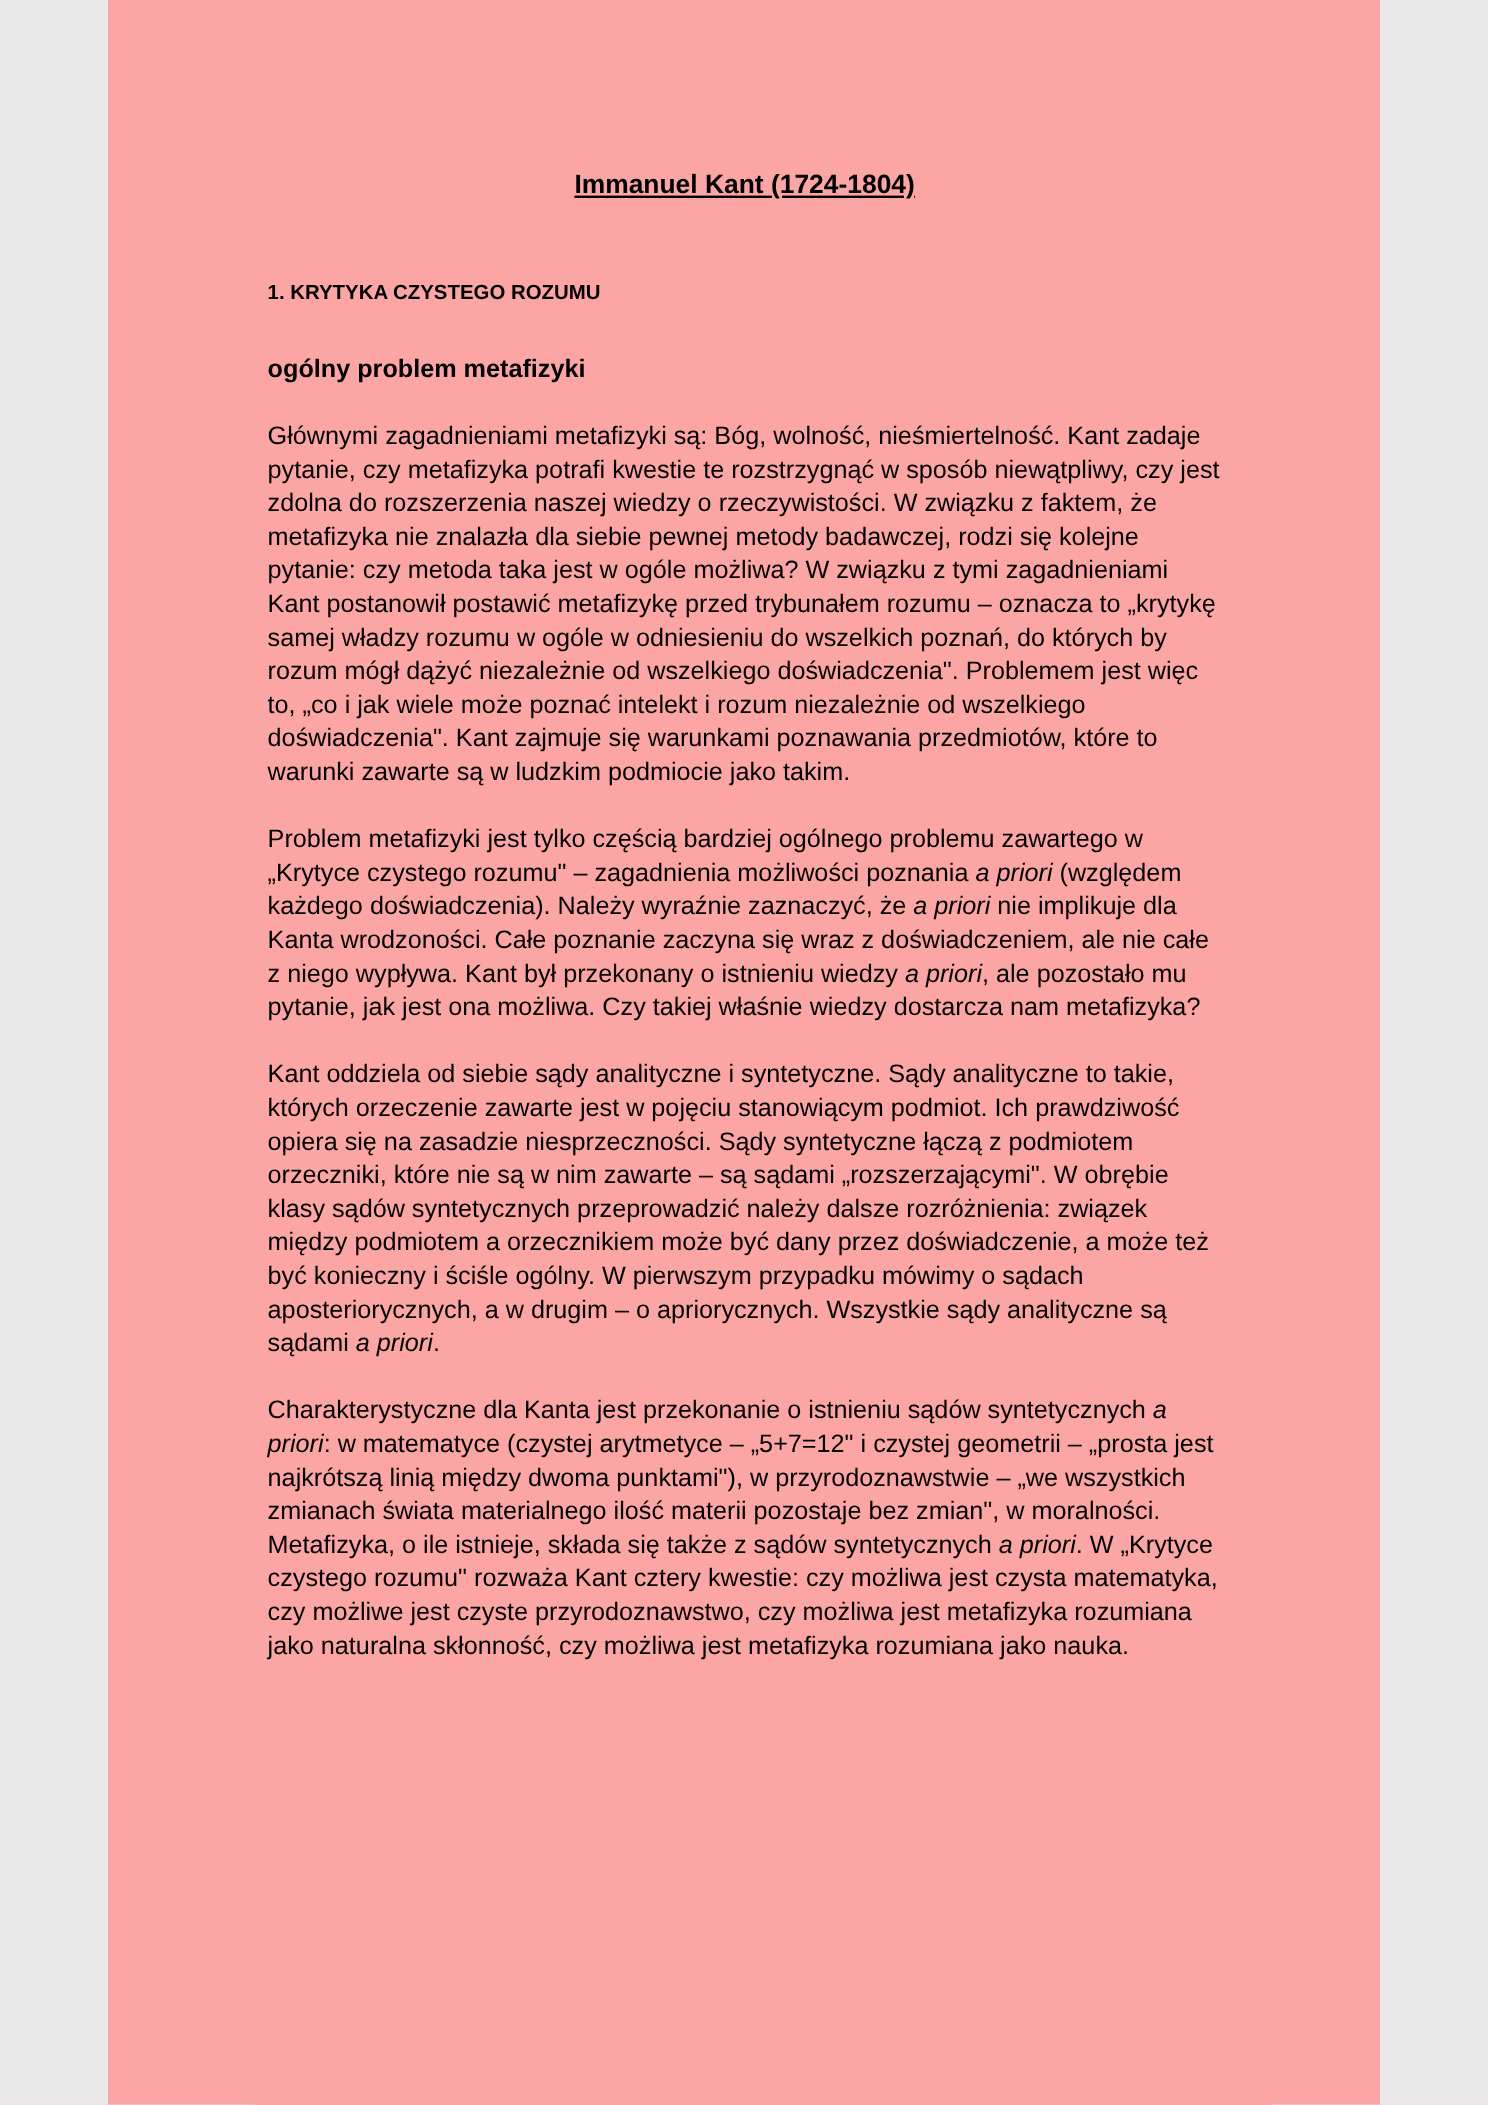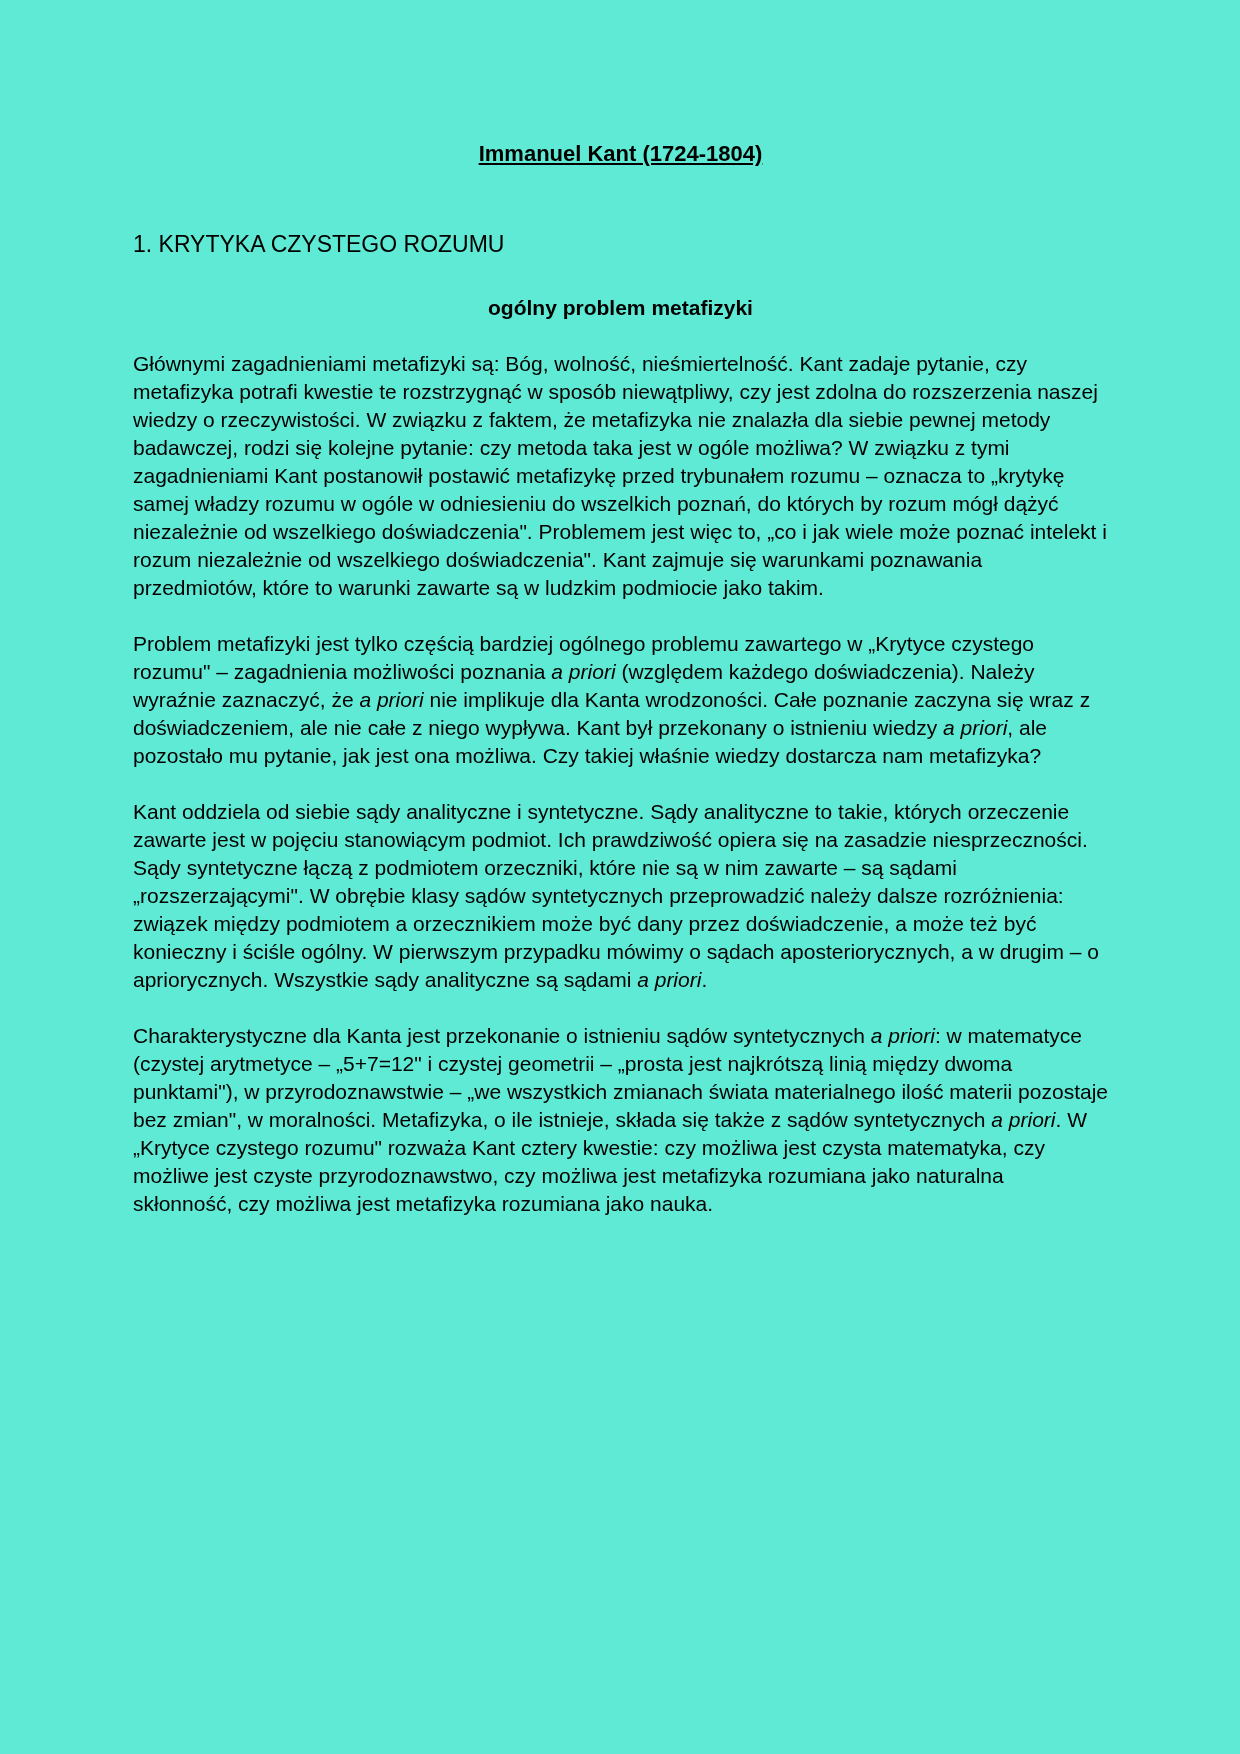--- a/index.html
+++ b/index.html
@@ -1,46 +1,45 @@
 <!DOCTYPE html>
 <html lang="pl"><head>
 <meta charset="utf-8">
 <style>
   html,body{margin:0;padding:0;background:#e9e9e9;}
   .page{
-    width:1240px;
+    width:1060px;
     height:1754px;
     margin:0 auto;
-    background:#5eead4;
+    background:#fca5a5;
     color:#000000;
     font-family:"Liberation Sans", sans-serif;
     box-sizing:border-box;
     padding:140px 132px 0 133px;
     overflow:hidden;
   }
   .title{
     font-size:22px;
     line-height:28px;
     font-weight:bold;
     text-align:center;
     text-decoration:underline;
     margin:0 0 62px 0;
   }
   .heading{
-    font-size:23px;
+    font-size:17px;
     line-height:28px;
-    font-weight:normal;
+    font-weight:bold;
     margin:12px 0 36px 0;
   }
   .subheading{
     font-size:21px;
     line-height:28px;
     font-weight:bold;
-    margin:28px 16px;
-    text-align:center;
+    margin:28px 0;
   }
   .para{
     font-size:21px;
     line-height:28px;
     margin:28px 0;
     text-align:left;
   }
   .para em{font-style:italic;}
 </style>
 </head>

